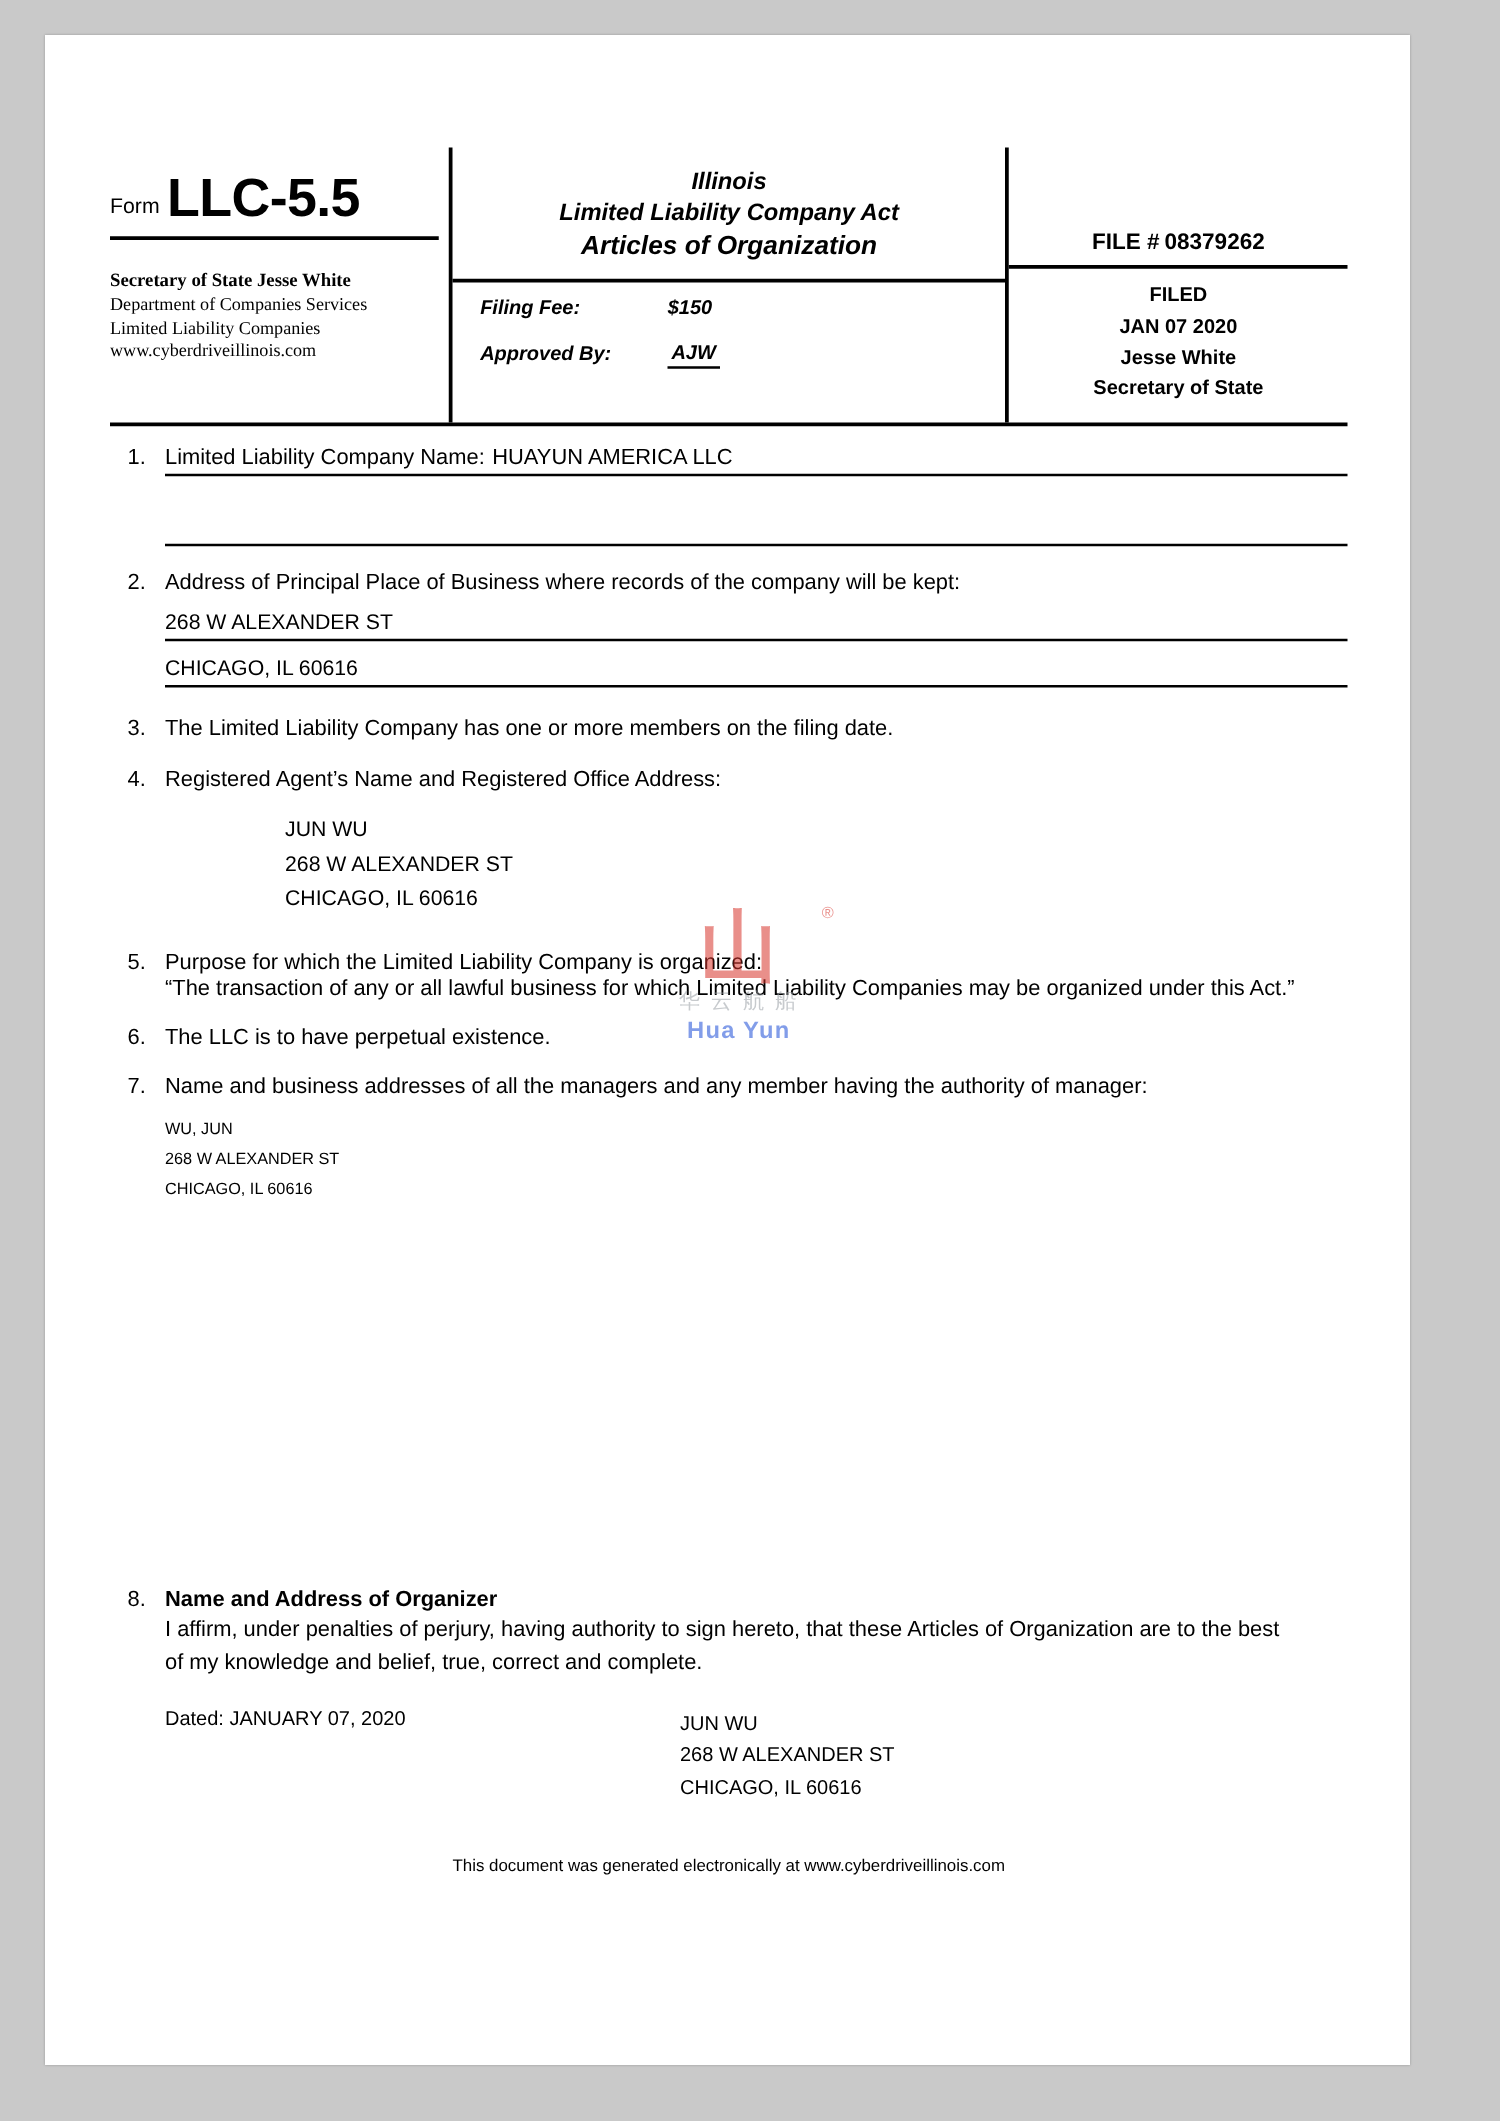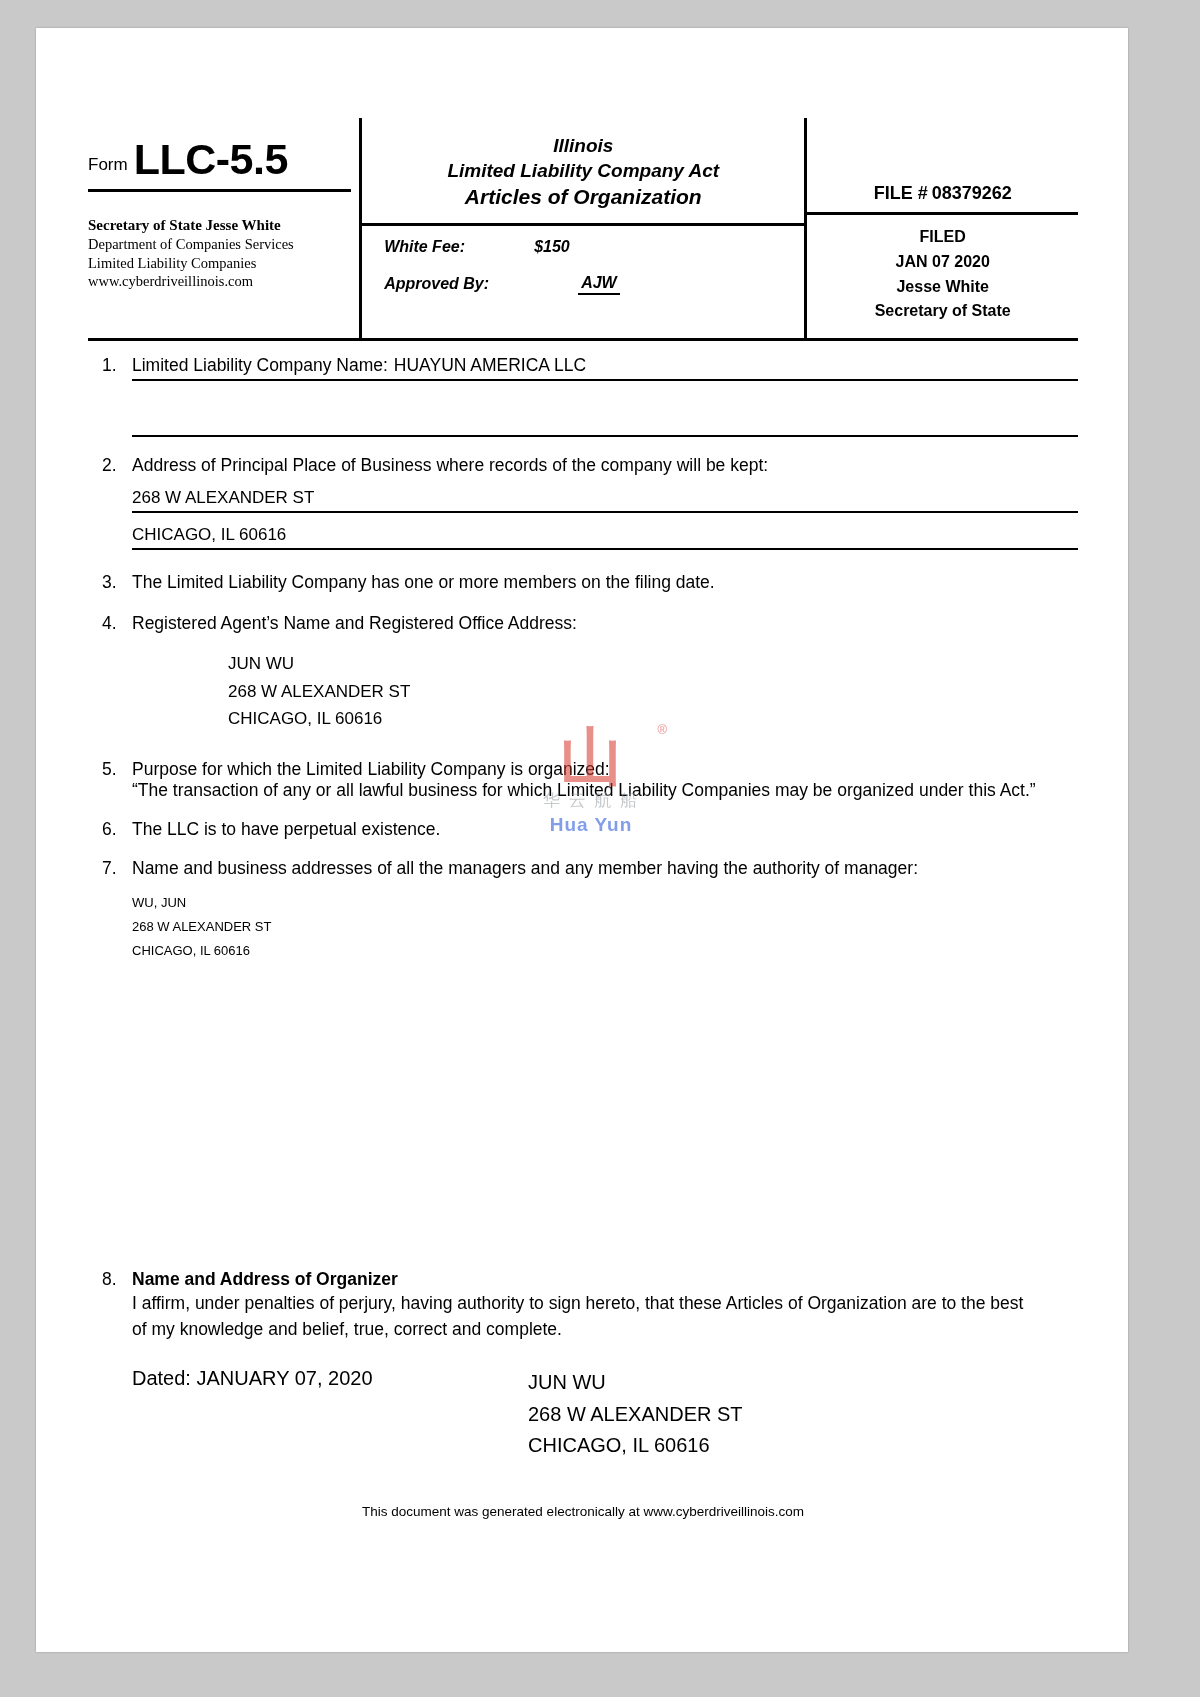--- a/index.html
+++ b/index.html
@@ -99,21 +99,20 @@
     padding: 12px 0 8px 22px;
     font-size: 16px;
   }
   .fee-row .lbl { font-weight: bold; width: 150px; }
   .fee-row .val { font-weight: bold; }
   .approved-row {
     display: flex;
     align-items: center;
     padding: 10px 0 14px 22px;
     font-size: 16px;
-    gap: 44px;
   }
   .approved-row .lbl { font-weight: bold; width: 150px; }
   .approved-row .val {
     font-weight: bold;
     border-bottom: 2px solid #000;
     padding: 0 3px 1px 3px;
   }
 
   .file-row {
     display: flex;
@@ -183,21 +182,22 @@
 
   .organizer-title { font-weight: bold; font-size: 17.5px; }
   .affirm {
     font-size: 17.5px;
     line-height: 1.35;
     margin-top: 2px;
   }
   .dated-row {
     display: flex;
     margin-top: 26px;
-    font-size: 20px;
+    font-size: 16px;
+    gap: 16px;
   }
   .dated-left { width: 396px; }
   .dated-right { line-height: 1.58; }
 
   .footer-note {
     text-align: center;
     font-size: 13.5px;
     margin-top: 42px;
   }
 
@@ -263,21 +263,21 @@
         </div>
 
         <div class="hdr-mid">
           <div class="title-block">
             <div class="title-1">Illinois</div>
             <div class="title-2">Limited Liability Company Act</div>
             <div class="title-3">Articles of Organization</div>
           </div>
           <div class="mid-rule"></div>
           <div class="fee-row">
-            <span class="lbl">White Fee:</span>
+            <span class="lbl">Filing Fee:</span>
             <span class="val">$150</span>
           </div>
           <div class="approved-row">
             <span class="lbl">Approved By:</span>
             <span class="val">AJW</span>
           </div>
         </div>
 
         <div class="hdr-right">
           <div class="file-row">

